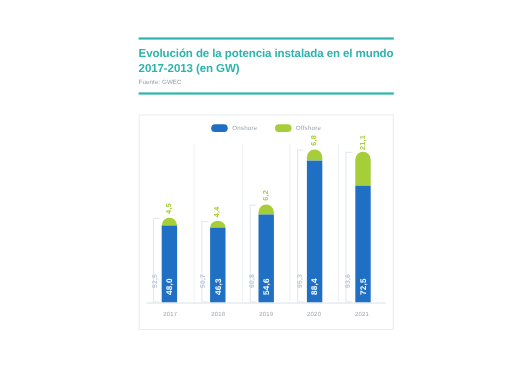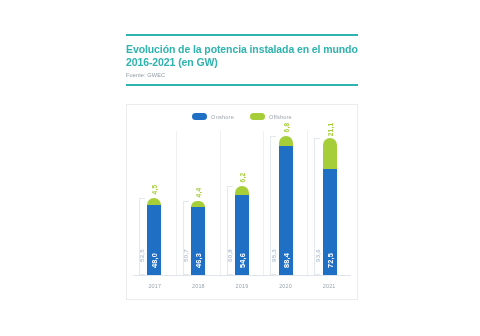--- a/index.html
+++ b/index.html
@@ -214,21 +214,21 @@
     line-height: 14px;
   }
 </style>
 </head>
 <body>
 
 <div id="page">
 
   <div id="header">
     <div class="rule"></div>
-    <h1 id="title">Evolución de la potencia instalada en el mundo 2016-2021 (en GW)</h1>
+    <h1 id="title">Evolución de la potencia instalada en el mundo 2017-2013 (en GW)</h1>
     <p id="source">Fuente: GWEC</p>
     <div class="rule bottom"></div>
   </div>
 
   <div id="panel">
 
     <div id="legend">
       <div class="legend-item">
         <span class="legend-swatch" style="background:#1f6fc4"></span>
         <span class="legend-label">Onshore</span>

